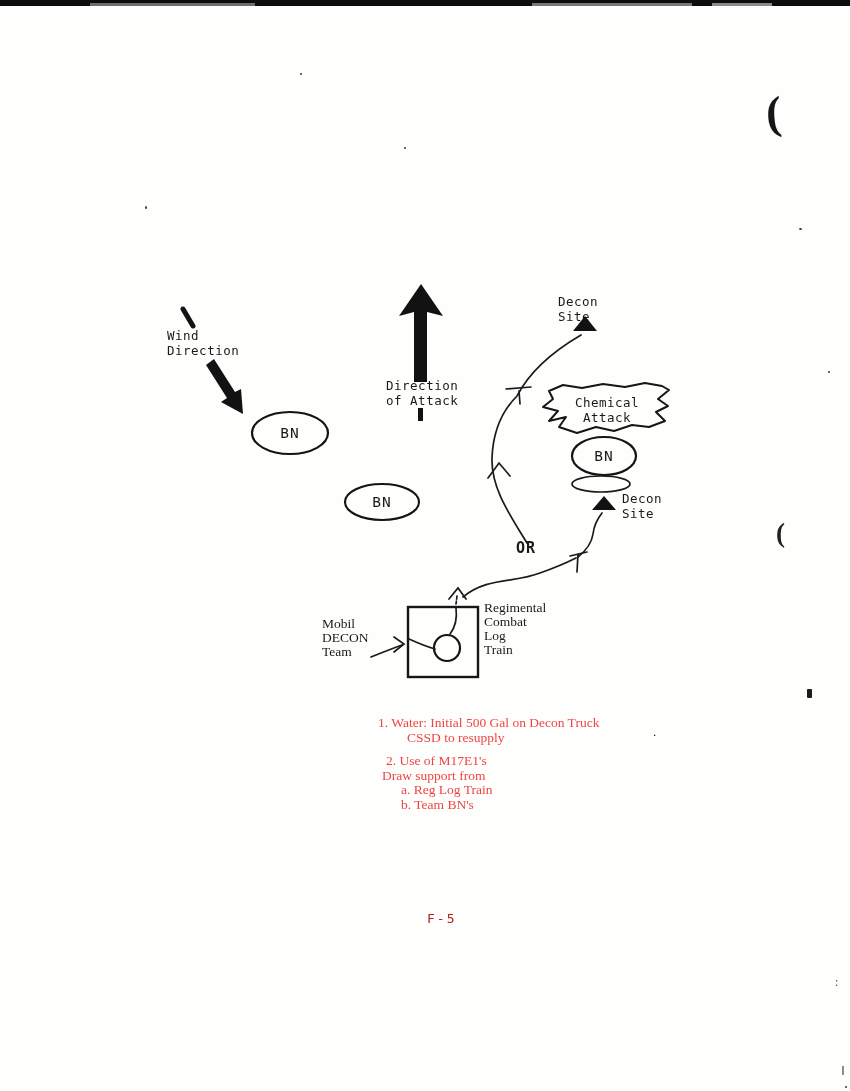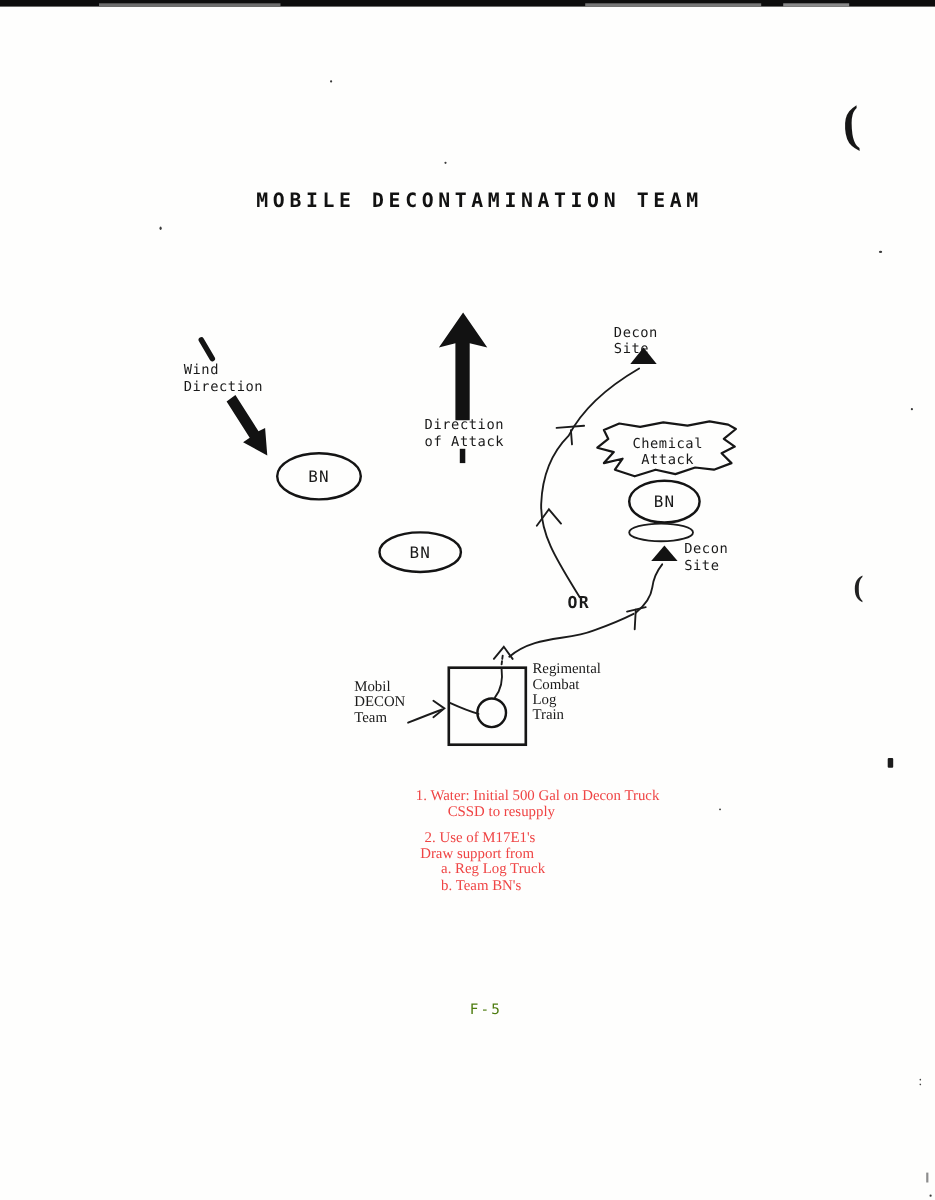--- a/index.html
+++ b/index.html
@@ -24,21 +24,21 @@
     color:#121212; white-space:nowrap;
   }
 
   .notes { position:absolute; left:378px; top:716px; font-size:13.5px; line-height:14.6px; color:#ef4444; }
   .notes .l2 { margin-left:29px; }
   .notes .gap { height:9px; }
   .notes .m8  { margin-left:8px; }
   .notes .m17 { margin-left:4px; }
   .notes .m23 { margin-left:23px; }
 
-  .page-number { position:absolute; left:427px; top:911px; font-size:13px; letter-spacing:2px; color:#4d7c0f; }
+  .page-number { position:absolute; left:427px; top:911px; font-size:13px; letter-spacing:2px; color:#b91c1c; }
 
   .paren-large { position:absolute; left:766px; top:86px; font-size:46px; font-weight:bold; color:#161616; transform:rotate(-4deg); }
   .paren-small { position:absolute; left:776px; top:518px; font-size:27px; font-weight:bold; color:#222; }
   .mark-apostrophe { position:absolute; left:807px; top:689px; width:5px; height:9px; background:#1c1c1c; border-radius:1px; }
   .mark-colon { position:absolute; left:835px; top:975px; font-size:12px; color:#444; }
   .mark-dash-right { position:absolute; left:842px; top:1066px; width:2px; height:9px; background:#8d8d8d; }
   .mark-dot-note { position:absolute; left:653px; top:724px; font-size:13px; color:#222; }
 
   .speck { position:absolute; background:#3a3a3a; border-radius:50%; }
 
@@ -55,21 +55,20 @@
 </head>
 <body>
 
 <div class="page">
 
   <div class="scan-bar-top"></div>
   <div class="scan-bar-seg1"></div>
   <div class="scan-bar-seg2"></div>
   <div class="scan-bar-seg3"></div>
 
-  <div class="title mono">MOBILE DECONTAMINATION TEAM</div>
 
   <svg class="diagram" width="850" height="1091" viewBox="0 0 850 1091">
 
     <path d="M183,309 L193,326" stroke="#141414" stroke-width="5" stroke-linecap="round" fill="none"></path>
     <text class="dtext" x="167" y="340">Wind</text>
     <text class="dtext" x="167" y="355">Direction</text>
     <polygon class="solid" points="206,365 227,398 221,402 243,414 241,389 235,392 214,359"></polygon>
 
     <polygon class="solid" points="414,382 414,312 399,316 421,284 443,316 427,312 427,382"></polygon>
     <text class="dtext" x="386" y="390">Direction</text>
@@ -124,21 +123,21 @@
     <text class="stext" x="484" y="640">Log</text>
     <text class="stext" x="484" y="654">Train</text>
   </svg>
 
   <div class="notes serif">
     <div>1. Water: Initial 500 Gal on Decon Truck</div>
     <div class="l2">CSSD to resupply</div>
     <div class="gap"></div>
     <div class="m8">2. Use of M17E1's</div>
     <div class="m17">Draw support from</div>
-    <div class="m23">a. Reg Log Truck</div>
+    <div class="m23">a. Reg Log Train</div>
     <div class="m23">b. Team BN's</div>
   </div>
 
   <div class="page-number mono">F-5</div>
 
   <div class="paren-large serif">(</div>
   <div class="paren-small serif">(</div>
   <div class="mark-apostrophe"></div>
   <div class="mark-colon serif">:</div>
   <div class="mark-dash-right"></div>

